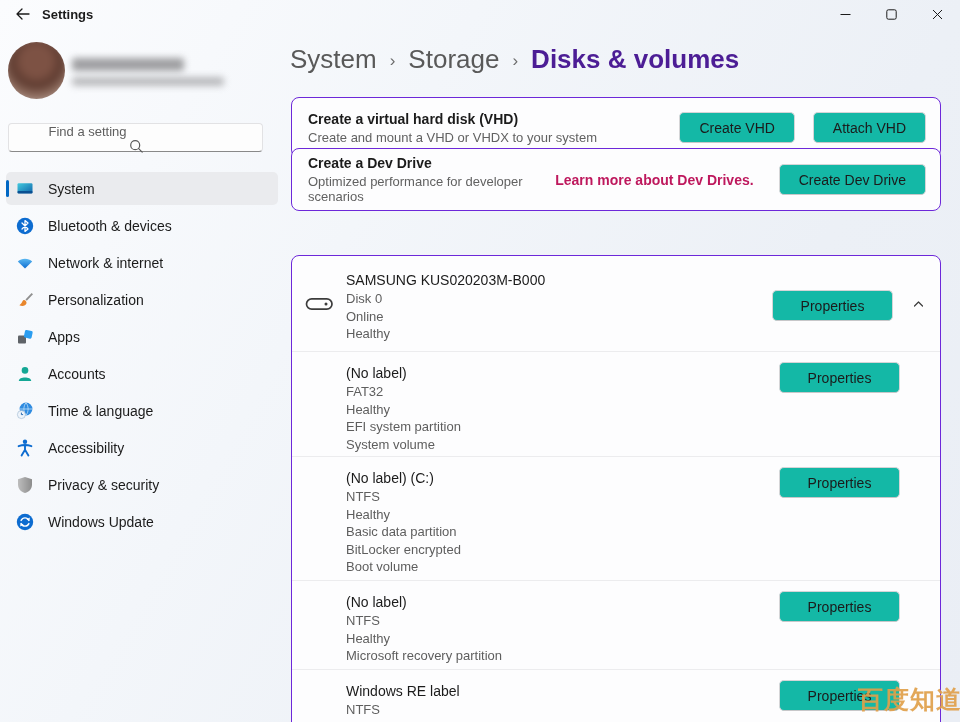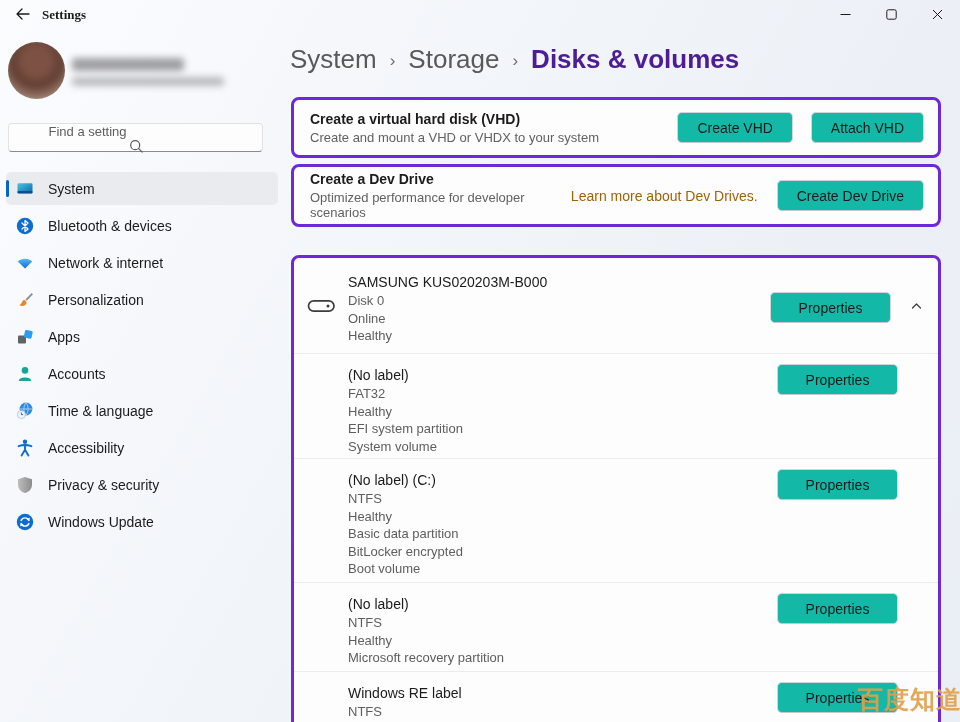--- a/index.html
+++ b/index.html
@@ -6,21 +6,21 @@
   html,body { width:960px; height:722px; overflow:hidden; }
   body {
     font-family:"Liberation Sans","DejaVu Sans",sans-serif;
     color:#1b1b1b;
     background:linear-gradient(120deg,#fbfcfe 0%,#f3f6fa 35%,#ecf0f6 70%,#eaeef5 100%);
     position:relative;
   }
   #app { position:absolute; inset:0; }
 
   
-  .titlebar { position:absolute; top:0; left:0; right:0; height:30px;font-family:Liberation Serif, serif; }
+  .titlebar { position:absolute; top:0; left:0; right:0; height:30px; }
   .back-btn { position:absolute; left:8px; top:3px; width:30px; height:24px; border:none; background:transparent;
     display:flex; align-items:center; justify-content:center; border-radius:4px; cursor:pointer; }
   .app-title { position:absolute; left:42px; top:0; height:30px; line-height:30px; font-size:13px; font-weight:700; }
   .win-controls { position:absolute; right:0; top:0; display:flex; }
   .win-btn { width:46px; height:30px; border:none; background:transparent; display:flex; align-items:center; justify-content:center; cursor:pointer; }
 
   
   .sidebar { position:absolute; left:0; top:30px; width:290px; bottom:0; }
   .avatar { position:absolute; left:8px; top:12px; width:57px; height:57px; border-radius:50%; overflow:hidden; }
   .avatar-inner { position:absolute; inset:-5px; border-radius:50%; filter:blur(3px);
@@ -44,33 +44,33 @@
     border-radius:2px; background:var(--accent,#0067c4); }
   .nav-icon { width:20px; height:20px; flex:0 0 20px; display:flex; align-items:center; justify-content:center; }
   .nav-label { margin-left:13px; font-size:14px; color:#1b1b1b; }
 
   
   .breadcrumb { position:absolute; left:290px; top:44px; display:flex; align-items:center; font-size:26px; color:#595959; }
   .crumb { cursor:pointer; }
   .crumb-sep { font-size:17px; color:#6c6c6c; margin:2px 13px 0 13px; }
   .crumb-current { color:#4c1d95; font-weight:700; }
 
-  .card { position:absolute; left:291px; width:650px; background:#fdfdfe; border:3px solid #6d28d9; border-radius:8px; }
+  .card { position:absolute; left:291px; width:650px; background:#fdfdfe; border:1px solid #6d28d9; border-radius:8px; }
   .card-row { display:flex; align-items:center; height:100%; padding:0 14px 0 16px; }
   .card-texts { display:flex; flex-direction:column; gap:3px; }
   .card-title { font-size:14px; font-weight:700; color:#1b1b1b; }
   .card-sub { font-size:13px; color:#616161; }
   .spacer { flex:1; }
 
   .btn { height:31px; padding:0 19px; background:#14b8a6; border:1px solid #d5d5d7; border-bottom-color:#c7c7c9;
     border-radius:5px; font-size:14px; font-family:inherit; color:#1b1b1b; cursor:pointer; white-space:nowrap; }
   .vhd-card { top:97px; height:61px; }
   .vhd-card .btn + .btn { margin-left:18px; }
-  .dev-card { top:164px; height:63px; }
-  .link { font-size:14px; font-weight:400; color:#a16207; cursor:pointer; margin-right:19px; white-space:nowrap; }
+  .dev-card { top:148px; height:63px; }
+  .link { font-size:14px; font-weight:700; color:#be185d; cursor:pointer; margin-right:25px; white-space:nowrap; }
 
   
   .disk-card { top:255px; height:482px; overflow:hidden; }
   .disk-row { position:relative; display:flex; align-items:flex-start; }
   .disk-row + .disk-row { border-top:1px solid #ececee; }
   .row-texts { flex:1; padding-left:54px; }
   .row-title { font-size:14px; color:#1b1b1b; line-height:19px; }
   .row-line { font-size:13px; color:#5e5e5e; line-height:17.5px; }
   .row-right { display:flex; align-items:flex-start; }
   .prop-btn { width:121px; padding:0; text-align:center; }

